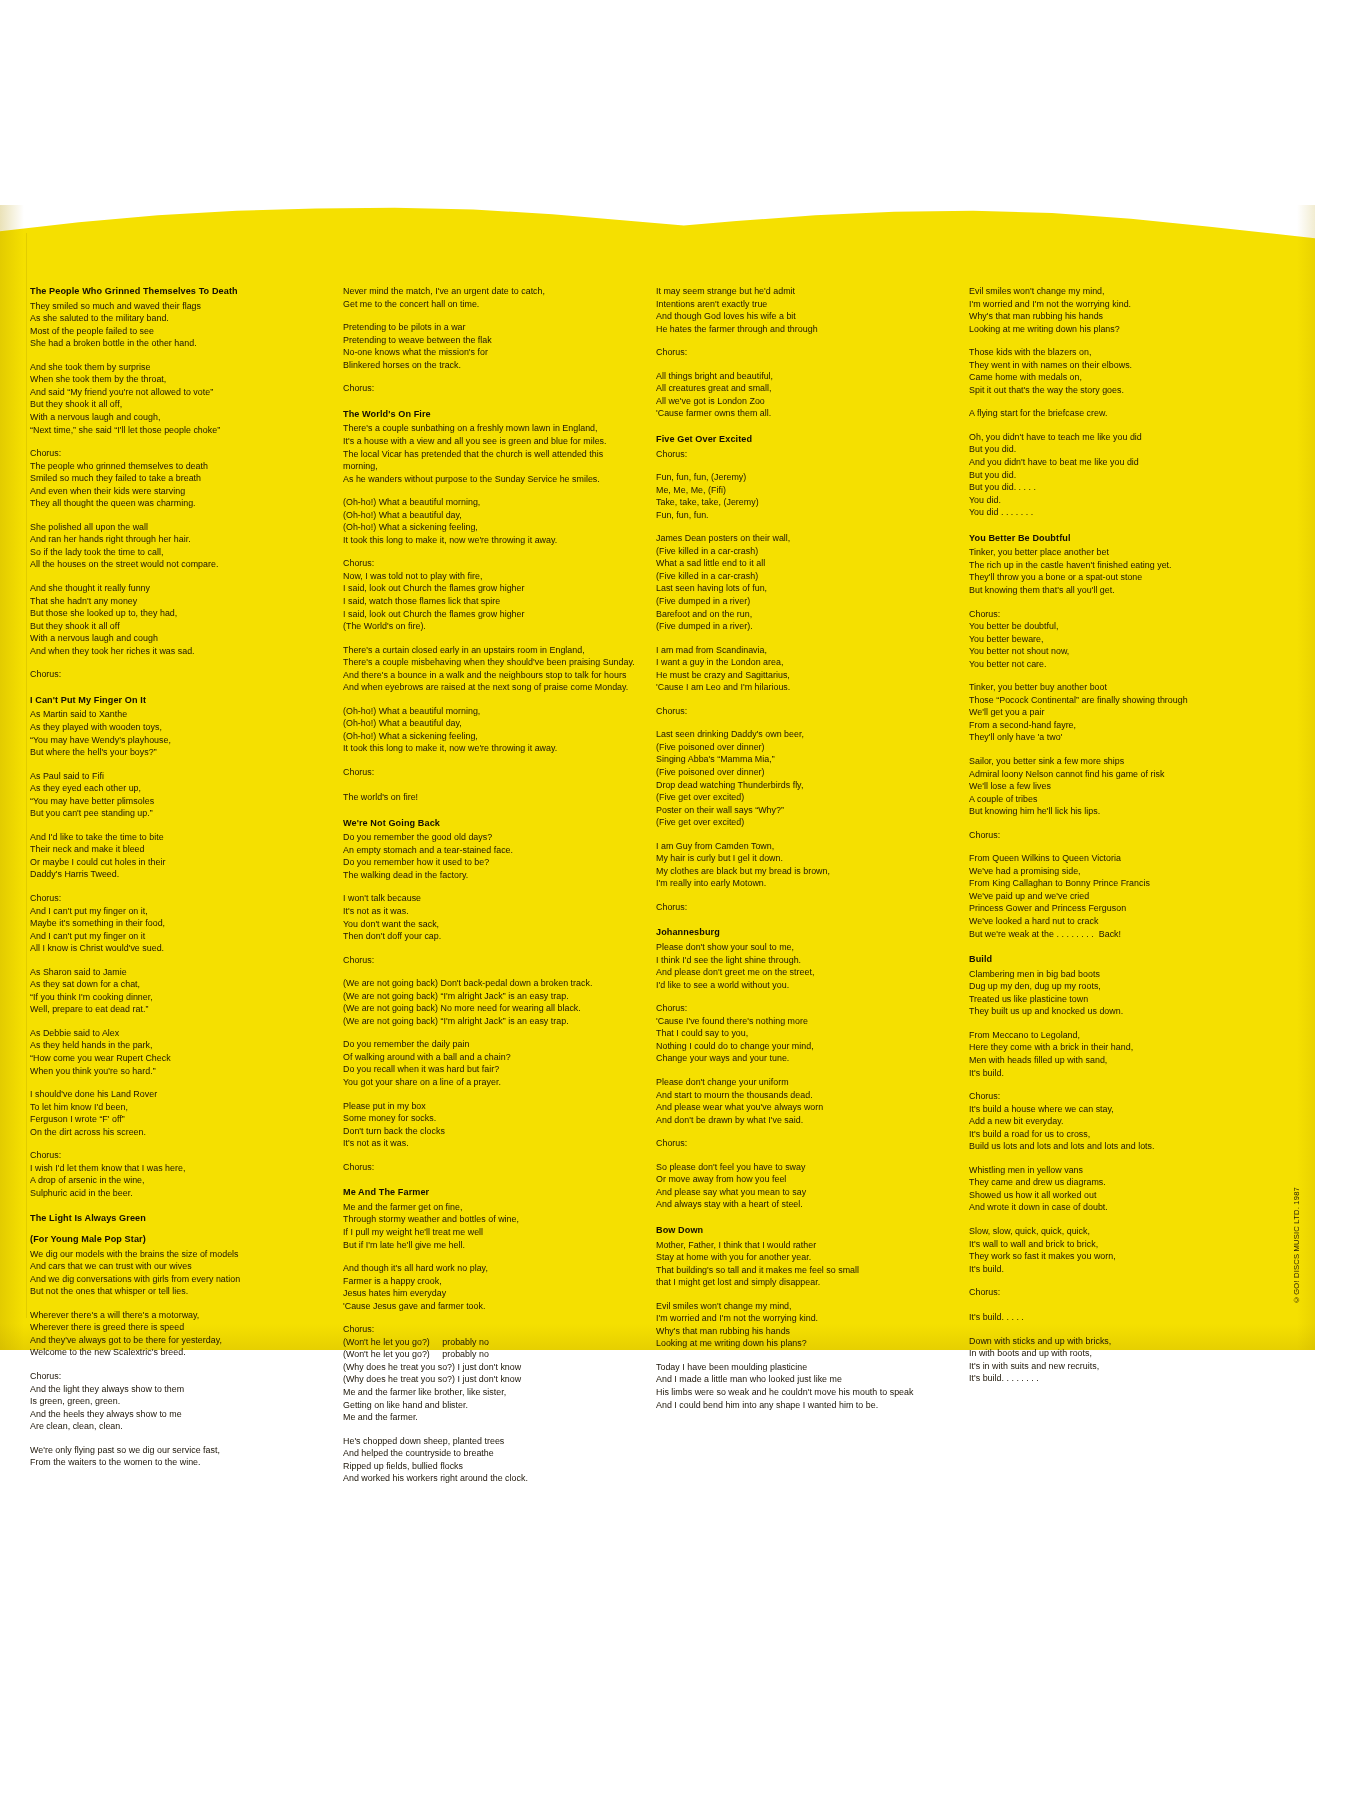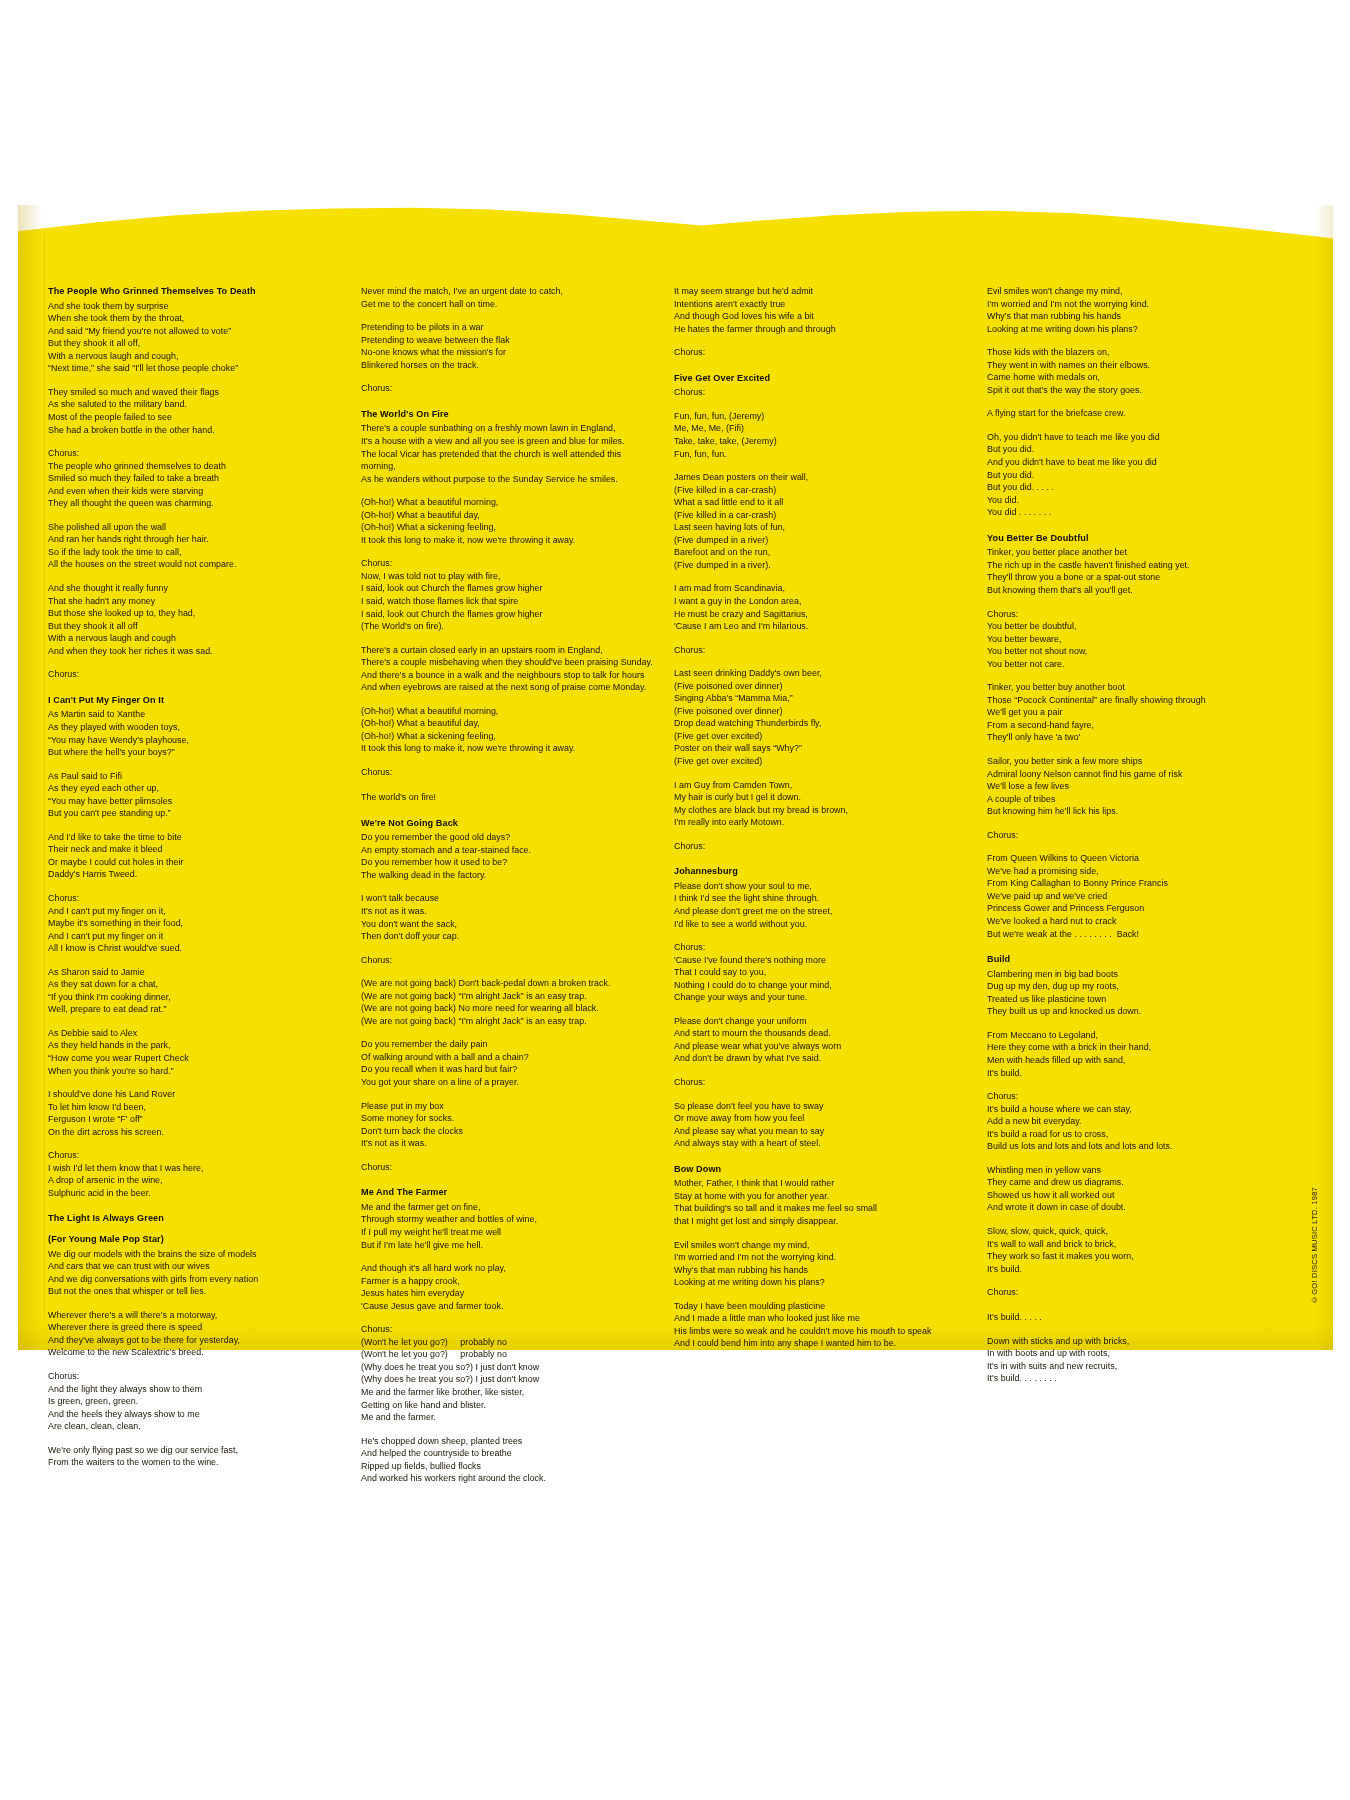--- a/index.html
+++ b/index.html
@@ -9,21 +9,21 @@
   }
   body {
     width: 1350px;
     height: 1800px;
     font-family: "Liberation Sans", sans-serif;
     position: relative;
     overflow: hidden;
   }
   #sleeve {
     position: absolute;
-    left: 18px;
+    left: 0;
     top: 205px;
     width: 1315px;
     height: 1145px;
   }
   
   #sleeve-bg {
     position: absolute;
     inset: 0;
     background: #f5e000;
     clip-path: polygon(
@@ -110,32 +110,32 @@
   <div id="sleeve-bg"></div>
   <div id="sleeve-shade-left"></div>
   <div id="sleeve-shade-right"></div>
   <div id="sleeve-shade-bottom"></div>
   <div id="sleeve-seam"></div>
 
   <div id="columns">
       <div class="column">
         <div class="song-title">The People Who Grinned Themselves To Death</div>
         <div class="block">
+          <span class="ln">They smiled so much and waved their flags</span>
+          <span class="ln">As she saluted to the military band.</span>
+          <span class="ln">Most of the people failed to see</span>
+          <span class="ln">She had a broken bottle in the other hand.</span>
+        </div>
+        <div class="block">
           <span class="ln">And she took them by surprise</span>
           <span class="ln">When she took them by the throat,</span>
           <span class="ln">And said “My friend you're not allowed to vote”</span>
           <span class="ln">But they shook it all off,</span>
           <span class="ln">With a nervous laugh and cough,</span>
           <span class="ln">“Next time,” she said “I'll let those people choke”</span>
-        </div>
-        <div class="block">
-          <span class="ln">They smiled so much and waved their flags</span>
-          <span class="ln">As she saluted to the military band.</span>
-          <span class="ln">Most of the people failed to see</span>
-          <span class="ln">She had a broken bottle in the other hand.</span>
         </div>
         <div class="block">
           <span class="ln">Chorus:</span>
           <span class="ln">The people who grinned themselves to death</span>
           <span class="ln">Smiled so much they failed to take a breath</span>
           <span class="ln">And even when their kids were starving</span>
           <span class="ln">They all thought the queen was charming.</span>
         </div>
         <div class="block">
           <span class="ln">She polished all upon the wall</span>
@@ -352,20 +352,26 @@
       </div>
       <div class="column">
         <div class="block">
           <span class="ln">It may seem strange but he'd admit</span>
           <span class="ln">Intentions aren't exactly true</span>
           <span class="ln">And though God loves his wife a bit</span>
           <span class="ln">He hates the farmer through and through</span>
         </div>
         <div class="block">
           <span class="ln">Chorus:</span>
+        </div>
+        <div class="block">
+          <span class="ln">All things bright and beautiful,</span>
+          <span class="ln">All creatures great and small,</span>
+          <span class="ln">All we've got is London Zoo</span>
+          <span class="ln">'Cause farmer owns them all.</span>
         </div>
         <div class="song-title subsequent">Five Get Over Excited</div>
         <div class="block">
           <span class="ln">Chorus:</span>
         </div>
         <div class="block">
           <span class="ln">Fun, fun, fun, (Jeremy)</span>
           <span class="ln">Me, Me, Me, (Fifi)</span>
           <span class="ln">Take, take, take, (Jeremy)</span>
           <span class="ln">Fun, fun, fun.</span>

